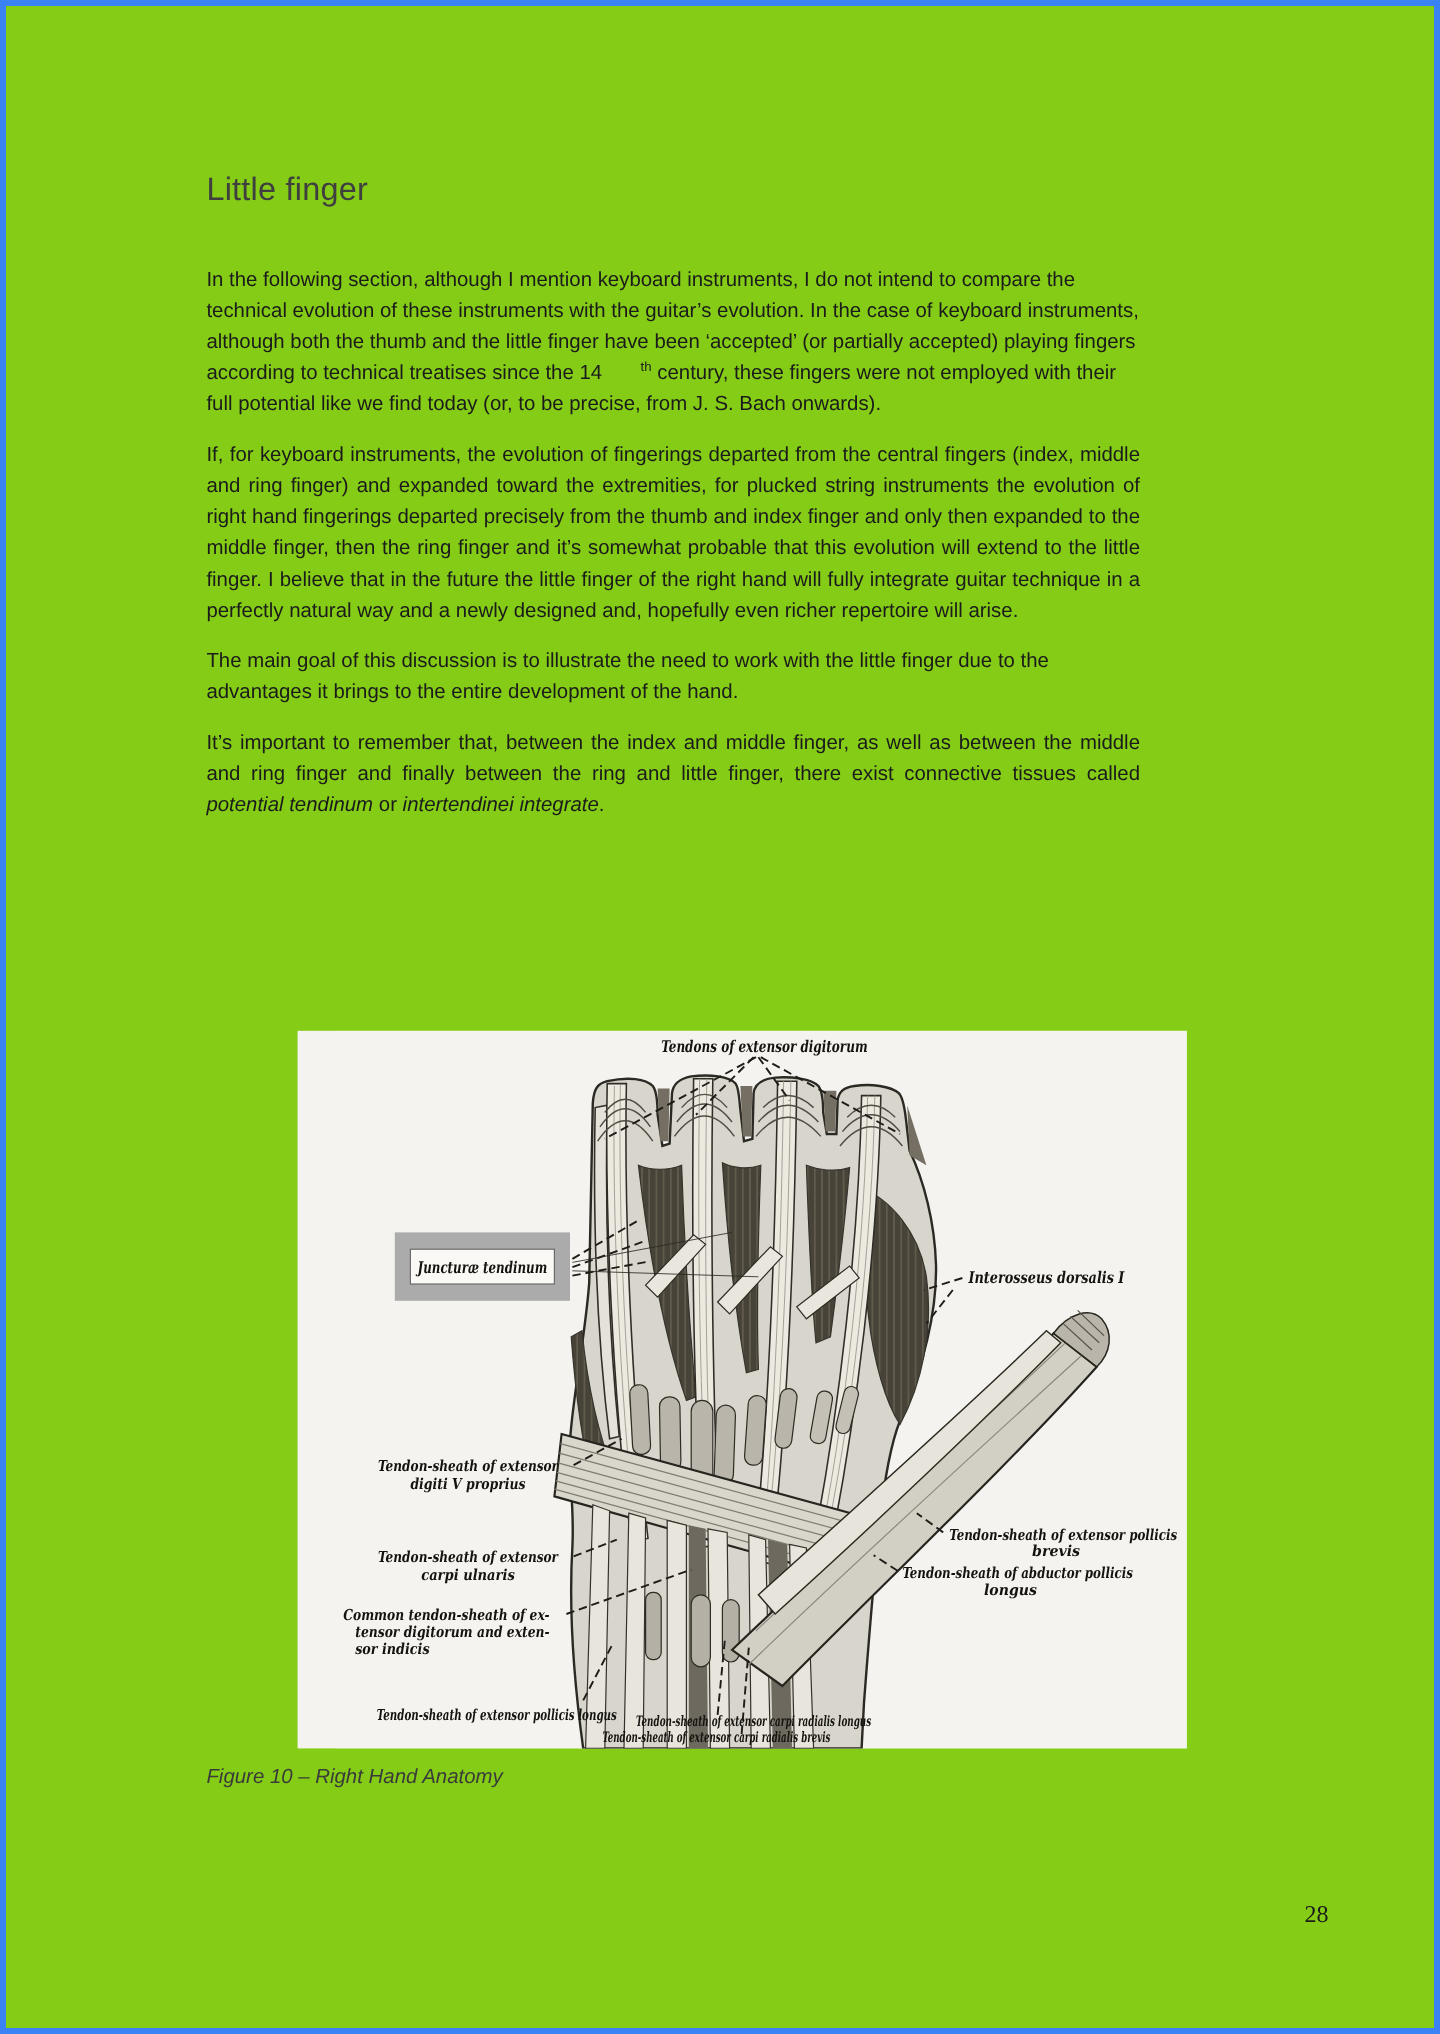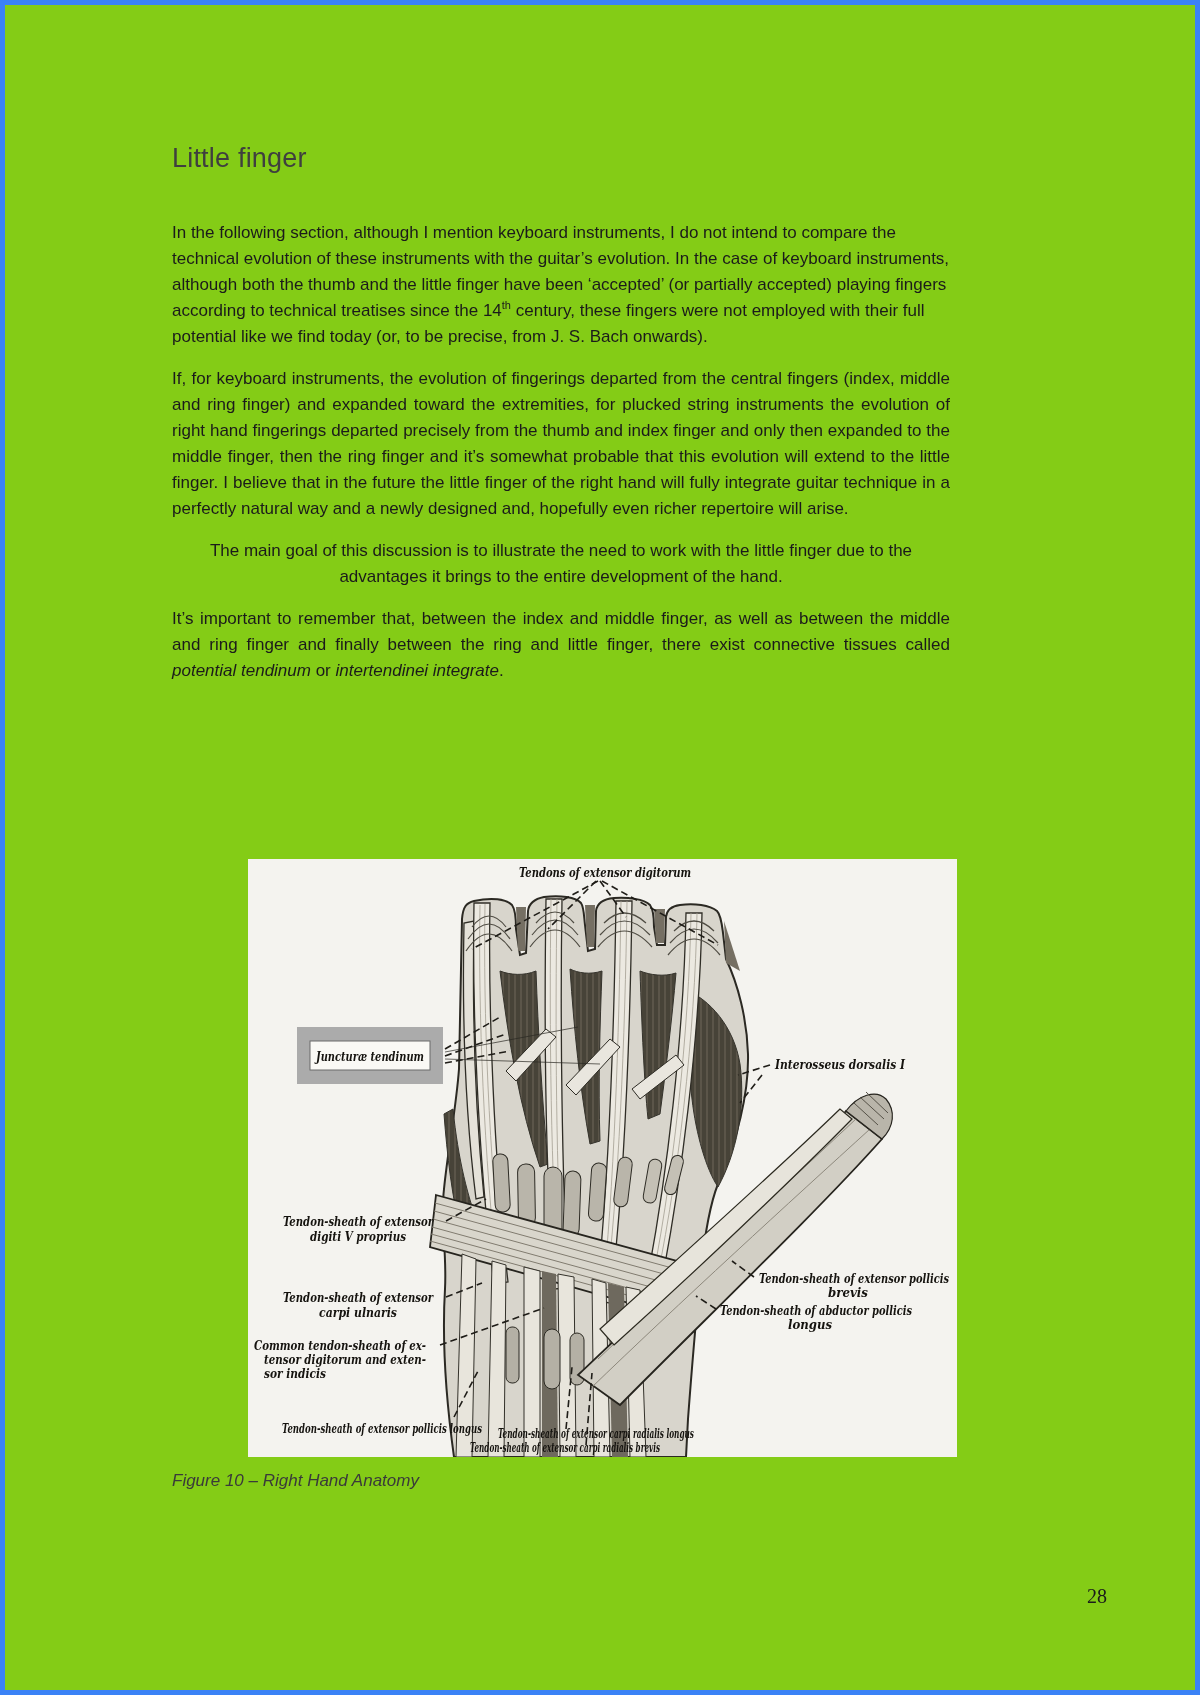--- a/index.html
+++ b/index.html
@@ -18,26 +18,27 @@
   .doc-heading {
     margin:0 0 46px 0;
     font-size:27px; font-weight:normal;
     color:#3f3f3f; letter-spacing:0.2px;
   }
   .body-para {
     margin:0 0 16px 0;
     font-size:17px; line-height:26px;
     color:#1b1b1b;
   }
-  .body-para sup { font-size:11px; line-height:0; vertical-align:super; }
+  .body-para sup { font-size:11px; line-height:0; vertical-align:super;margin-left:32px; }
   .body-para em { font-style:italic; }
   .figure-wrap {
     position:absolute; left:243px; top:854px;
     width:709px; height:598px;
     background:#f4f3ef;
+    padding-left:32px;
   }
   .figure-caption {
     position:absolute; left:167px; top:1466px; width:778px;
     text-align:left; font-size:17px; font-style:italic;
     color:#3a3a3a;
   }
   .page-number {
     position:absolute; left:1082px; top:1580px;
     font-family:"Liberation Serif", serif;
     font-size:20px; color:#1b1b1b;
@@ -54,21 +55,21 @@
 </head>
 <body>
 
 <div class="page">
 
   <div class="content">
     <h1 class="doc-heading">Little finger</h1>
     <div>
         <p class="body-para" style="text-align: left;"><span>In the following section, although I mention keyboard instruments, I do not intend to compare the technical evolution of these instruments with the guitar’s evolution. In the case of keyboard instruments, although both the thumb and the little finger have been ‘accepted’ (or partially accepted) playing fingers according to technical treatises since the 14</span><sup>th</sup><span> century, these fingers were not employed with their full potential like we find today (or, to be precise, from J. S. Bach onwards).</span></p>
         <p class="body-para" style="text-align: justify;"><span>If, for keyboard instruments, the evolution of fingerings departed from the central fingers (index, middle and ring finger) and expanded toward the extremities, for plucked string instruments the evolution of right hand fingerings departed precisely from the thumb and index finger and only then expanded to the middle finger, then the ring finger and it’s somewhat probable that this evolution will extend to the little finger. I believe that in the future the little finger of the right hand will fully integrate guitar technique in a perfectly natural way and a newly designed and, hopefully even richer repertoire will arise.</span></p>
-        <p class="body-para" style="text-align: center;"><span>The main goal of this discussion is to illustrate the need to work with the little finger due to the advantages it brings to the entire development of the hand.</span></p>
+        <p class="body-para" style="text-align: left;"><span>The main goal of this discussion is to illustrate the need to work with the little finger due to the advantages it brings to the entire development of the hand.</span></p>
         <p class="body-para" style="text-align: justify;"><span>It’s important to remember that, between the index and middle finger, as well as between the middle and ring finger and finally between the ring and little finger, there exist connective tissues called </span><em>potential tendinum</em><span> or </span><em>intertendinei integrate</em><span>.</span></p>
       </div>
   </div>
 
   <div class="figure-wrap">
     <svg width="709" height="598" viewBox="0 0 709 598" xmlns="http://www.w3.org/2000/svg">
       <defs>
         <pattern id="mh" patternUnits="userSpaceOnUse" width="6" height="9">
           <rect width="6" height="9" fill="#474338"></rect>
           <line x1="3" y1="0" x2="3" y2="9" stroke="#6e6759" stroke-width="1"></line>

